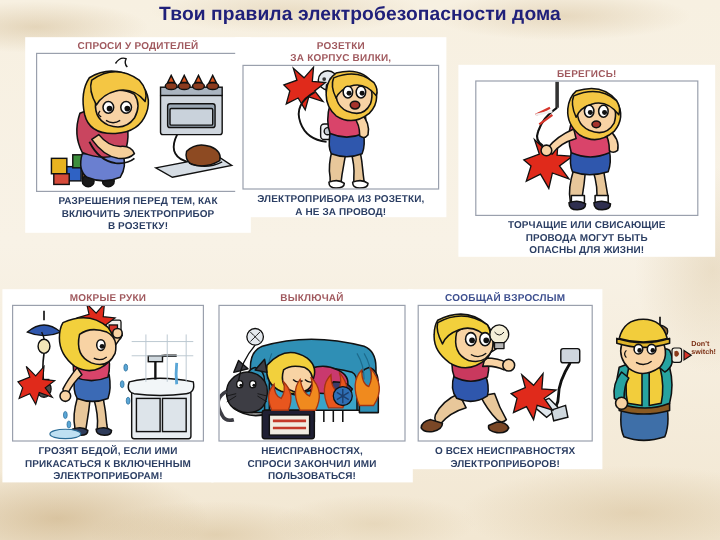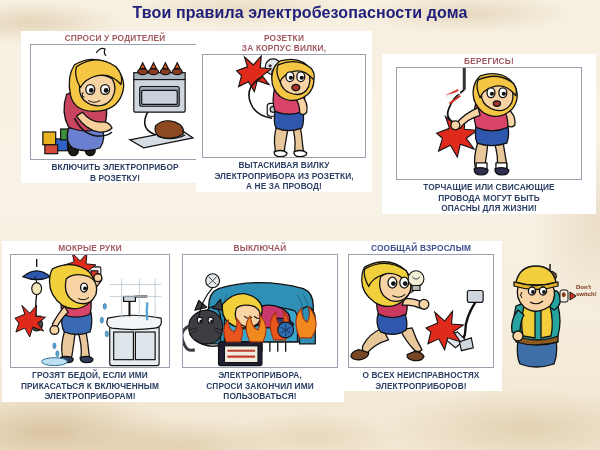--- a/index.html
+++ b/index.html
@@ -171,20 +171,21 @@
         <path d="M118 68 q-8 16 6 22 q10 5 18 2" fill="none" stroke="#111" stroke-width="1.6"></path>
 
         <g stroke="#111" stroke-width="1.2">
           <path d="M100 96 l52 -10 l12 8 l-50 10 z" fill="#d6dde4"></path>
           <path d="M126 82 q8 -8 20 -4 q10 4 8 12 q-12 7 -24 3 q-6 -4 -4 -11 z" fill="#8d4a22"></path>
           <path d="M128 92 q14 6 28 -1" fill="none" stroke-width="1.1"></path>
         </g>
       </svg>
     </div>
     <div class="card-caption">
+      <span class="lbl-line">РАЗРЕШЕНИЯ ПЕРЕД ТЕМ, КАК</span>
       <span class="lbl-line">ВКЛЮЧИТЬ ЭЛЕКТРОПРИБОР</span>
       <span class="lbl-line">В РОЗЕТКУ!</span>
     </div>
   </div>
 
   <div class="card" style="left:196px; top:31px; width:176px;">
     <div class="card-head">
       <span class="lbl-line">РОЗЕТКИ</span>
       <span class="lbl-line">ЗА КОРПУС ВИЛКИ,</span>
     </div>
@@ -231,21 +232,20 @@
           <ellipse cx="88" cy="22" rx="4" ry="5" fill="#fff"></ellipse>
           <ellipse cx="99" cy="22" rx="4" ry="5" fill="#fff"></ellipse>
           <circle cx="89" cy="23" r="2.1" fill="#111" stroke="none"></circle>
           <circle cx="100" cy="23" r="2.1" fill="#111" stroke="none"></circle>
 
           <ellipse cx="94" cy="33" rx="4" ry="3.2" fill="#a6332c"></ellipse>
         </g>
       </svg>
     </div>
     <div class="card-caption">
-      <span class="lbl-line">ВЫТАСКИВАЯ ВИЛКУ</span>
       <span class="lbl-line">ЭЛЕКТРОПРИБОРА ИЗ РОЗЕТКИ,</span>
       <span class="lbl-line">А НЕ ЗА ПРОВОД!</span>
     </div>
   </div>
 
   <div class="card" style="left:382px; top:31px; width:214px;margin-top:23px;">
     <div class="card-head">
       <span class="lbl-line">БЕРЕГИСЬ!</span>
     </div>
     <div class="frame" style="height:113px; margin:1px 14px 0 14px;">
@@ -473,21 +473,21 @@
           <path d="M118 84 q-8 -20 2 -30 q0 12 6 14 q4 -8 1 -16 q14 16 3 32 z" fill="#f08a1e"></path>
         </g>
 
         <g stroke="#111" stroke-width="1.1">
           <circle cx="104" cy="76" r="8" fill="#2f6fb5"></circle>
           <path d="M104 70 l0 12 M99 73 l10 6 M109 73 l-10 6" stroke="#1d3f6e" stroke-width="1.2"></path>
         </g>
       </svg>
     </div>
     <div class="card-caption">
-      <span class="lbl-line">ЭЛЕКТРОПРИБОРА,</span>
+      <span class="lbl-line">НЕИСПРАВНОСТЯХ,</span>
       <span class="lbl-line">СПРОСИ ЗАКОНЧИЛ ИМИ</span>
       <span class="lbl-line">ПОЛЬЗОВАТЬСЯ!</span>
     </div>
   </div>
 
   <div class="card" style="left:340px; top:241px; width:162px;">
     <div class="card-head blue">
       <span class="lbl-line">СООБЩАЙ ВЗРОСЛЫМ</span>
     </div>
     <div class="frame" style="height:114px; margin:1px 8px 0 8px;">

